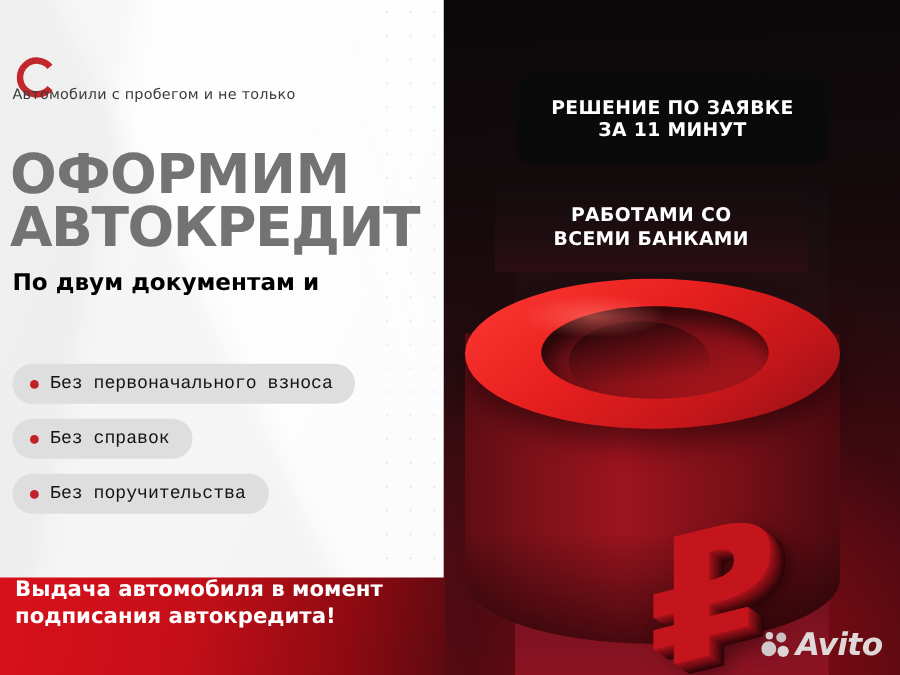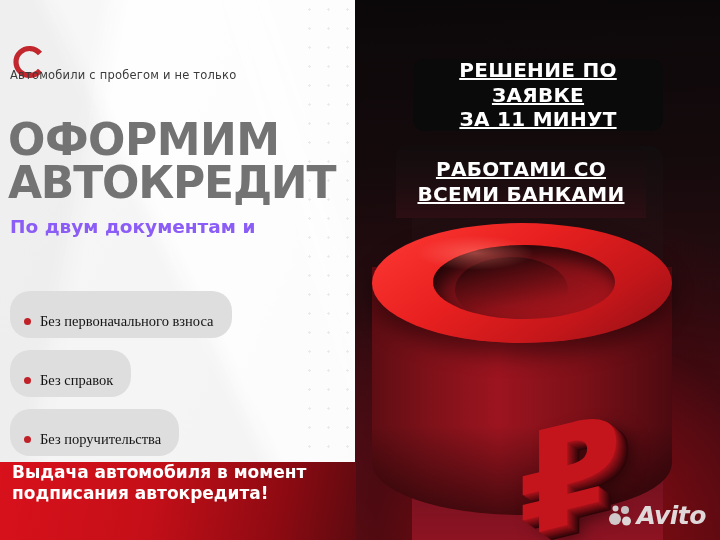--- a/index.html
+++ b/index.html
@@ -172,64 +172,63 @@
   }
   .headline .l2 { letter-spacing: -1.2px; }
 
   .subhead {
     position: absolute;
     left: 10px; top: 216px;
     font-family: "DejaVu Sans", sans-serif;
     font-weight: 700;
     font-size: 18.5px;
     line-height: 1.24;
-    color: #8b5cf6;
+    color: #000000;
   }
 
   
   .chips {
     position: absolute;
     left: 10px; top: 291px;
   }
   .chip {
     display: inline-flex;
     align-items: center;
     background: #dedede;
     border-radius: 20px;
-    padding: 22px 18px 8px 14px;
+    padding: 8px 18px 8px 14px;
     margin-bottom: 12px;
-    font-family: Liberation Serif, serif;
+    font-family: Liberation Mono, monospace;
     font-size: 14.5px;
     color: #141414;
     white-space: nowrap;
   }
   .chip-row { display: block; }
   .chip-dot {
     width: 7px; height: 7px;
     border-radius: 50%;
     background: #c02027;
     margin-right: 9px;
     flex: none;
   }
 
   
   .badge {
     position: absolute;
     border-radius: 12px;
     color: #ffffff;
     font-family: "DejaVu Sans", sans-serif;
     font-weight: 700;
-    font-size: 20px;
+    font-size: 15px;
     line-height: 1.22;
     text-align: center;
     letter-spacing: .3px;
     display: flex;
     align-items: center;
     justify-content: center;
-    text-decoration: underline;
   }
   .badge-1 {
     left: 413px; top: 59px; width: 250px; height: 72px;
     background: #0a0a0a;
   }
   .badge-2 {
     left: 396px; top: 145px; width: 250px; height: 73px;
     background: linear-gradient(180deg, #120c0d 0%, #1d0d10 55%, #2c0e13 100%);
     border-radius: 12px 12px 0 0;
   }

